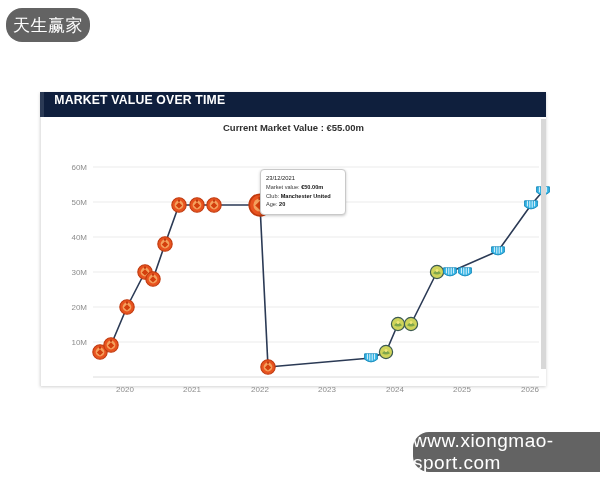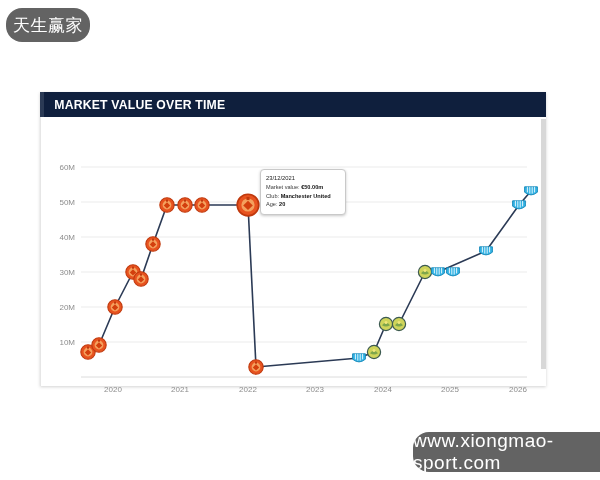--- a/index.html
+++ b/index.html
@@ -63,21 +63,20 @@
     background: #2b3a55;
   }
   #card-header {
     position: absolute;
     left: 4px;
     top: 0;
     right: 0;
     height: 25px;
     background: #0f1f3d;
     display: flex;
-    align-items: center;
   }
   #card-header-title {
     color: #ffffff;
     font-size: 13px;
     font-weight: 700;
     letter-spacing: 0.2px;
     padding-left: 11px;
     font-family: "Liberation Sans", sans-serif;
     transform: scaleX(0.94);
     transform-origin: left center;
@@ -107,21 +106,21 @@
     top: 5px;
     text-align: center;
     font-size: 9.5px;
     font-weight: 700;
     color: #2f2f2f;
   }
 
   
   #plot-area {
     position: absolute;
-    left: 0;
+    left: 12px;
     top: 22px;
     width: 528px;
     height: 270px;
   }
   #plot-svg {
     display: block;
   }
 
   .tick-label {
     font-family: "Liberation Sans", sans-serif;
@@ -166,20 +165,21 @@
 <div id="chart-card">
 
   <div id="card-left-rail"></div>
 
   <div id="card-header">
     <span id="card-header-title">MARKET VALUE OVER TIME</span>
   </div>
 
   <div id="card-body">
 
+    <div id="chart-subtitle">Current Market Value : €55.00m</div>
 
     <div id="plot-area">
       <svg id="plot-svg" width="506" height="270" viewBox="0 0 506 270">
         <defs>
 
           <g id="crest-mu">
             <circle r="7.2" fill="#e8531f"></circle>
             <circle r="7.2" fill="none" stroke="#c0390d" stroke-width="1.1"></circle>
             <circle r="4.4" fill="#f4a15e"></circle>
             <path d="M -3.2 0.4 L 0 -2.8 L 3.2 0.4 L 0 3.4 Z" fill="#d33f0d"></path>

